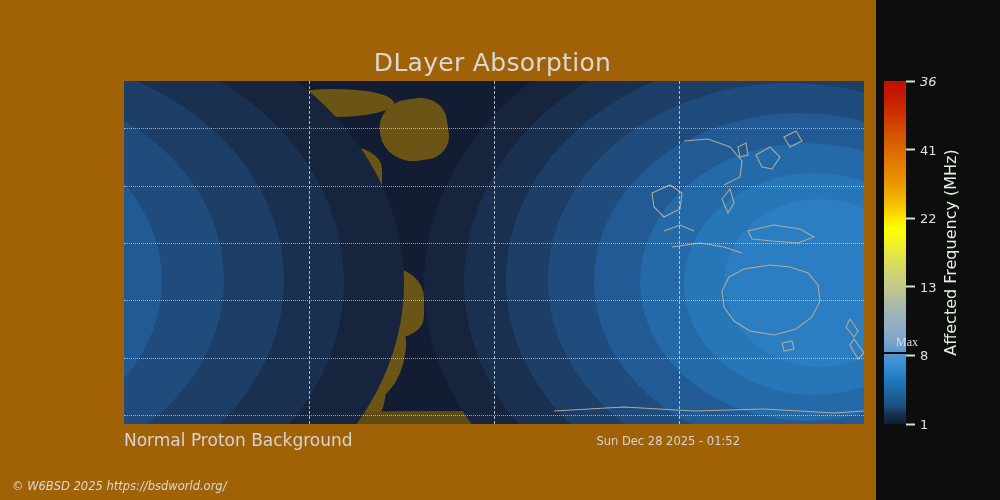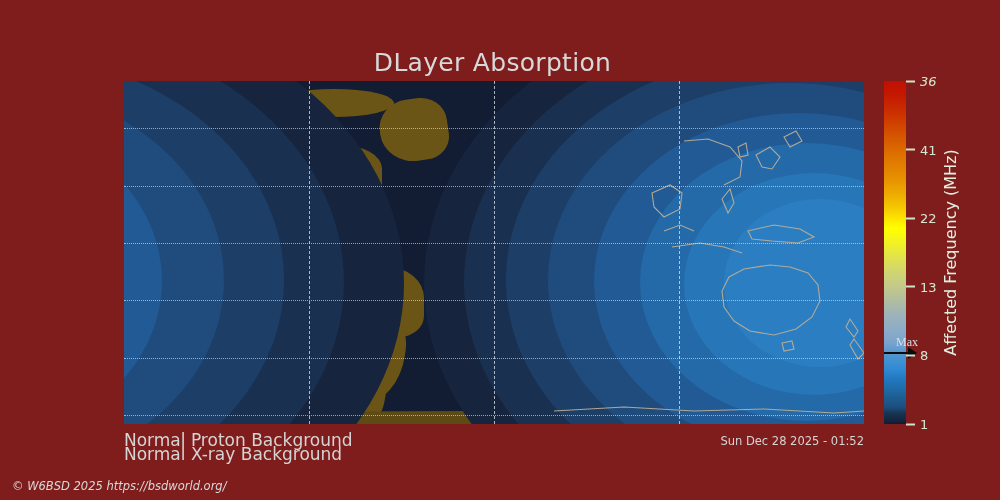--- a/index.html
+++ b/index.html
@@ -1,18 +1,18 @@
 <!DOCTYPE html>
 <html><head>
 <meta charset="utf-8">
 <style>
   html,body{margin:0;padding:0;background:#0d0d0d;}
   body{width:1000px;height:500px;overflow:hidden;
        font-family:"DejaVu Sans","Liberation Sans",sans-serif;}
-  #root{position:relative;width:1000px;height:500px;background:#7f1d1d;}
+  #root{position:relative;width:876px;height:500px;background:#a16207;}
 
   
   .title{position:absolute;left:0;top:48px;width:985px;text-align:center;
          color:#d8d8d8;font-size:25px;letter-spacing:.3px;}
 
   
   .map{position:absolute;left:124px;top:81px;width:740px;height:343px;
        overflow:hidden;background:#101a30;}
   .maplayer{position:absolute;inset:0;}
 
@@ -236,17 +236,16 @@
       <span class="tickdash"></span>
       <span class="ticklab">1</span>
     </div>
   </div>
 
   <div class="cbtitle">
     <span>Affected Frequency (MHz)</span>
   </div>
 
   <div class="note note1">Normal Proton Background</div>
-  <div class="note note2">Normal X-ray Background</div>
   <div class="stamp">Sun Dec 28 2025 - 01:52</div>
   <div class="copy">© W6BSD 2025 https://bsdworld.org/</div>
 
 </div>
 
 </body></html>

